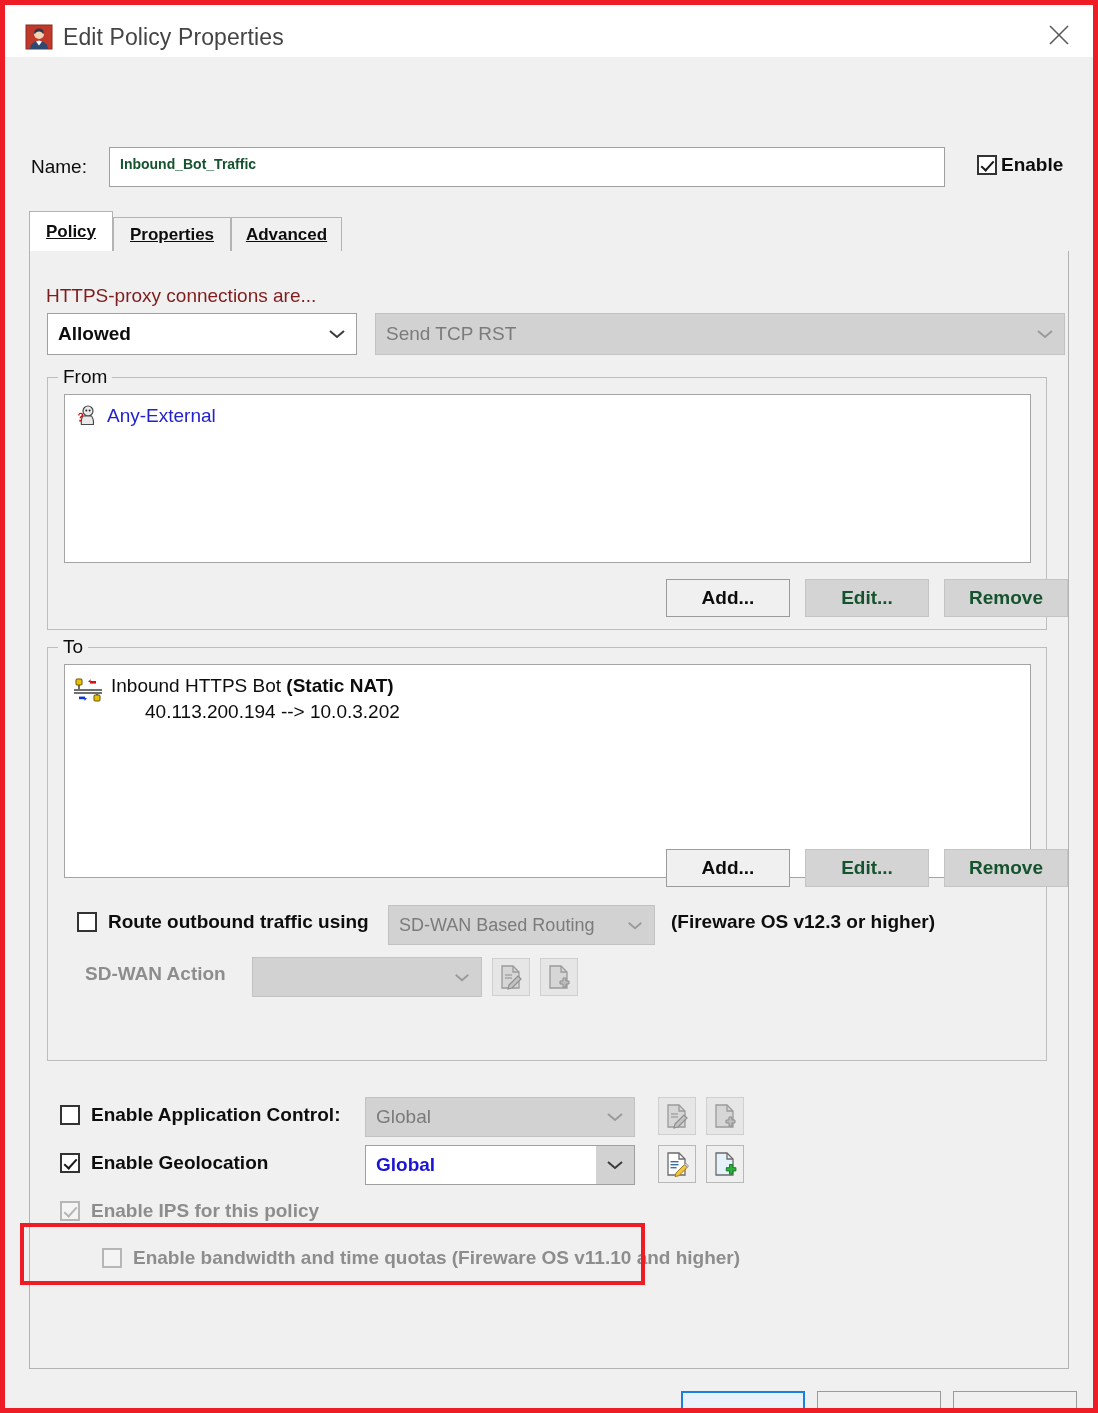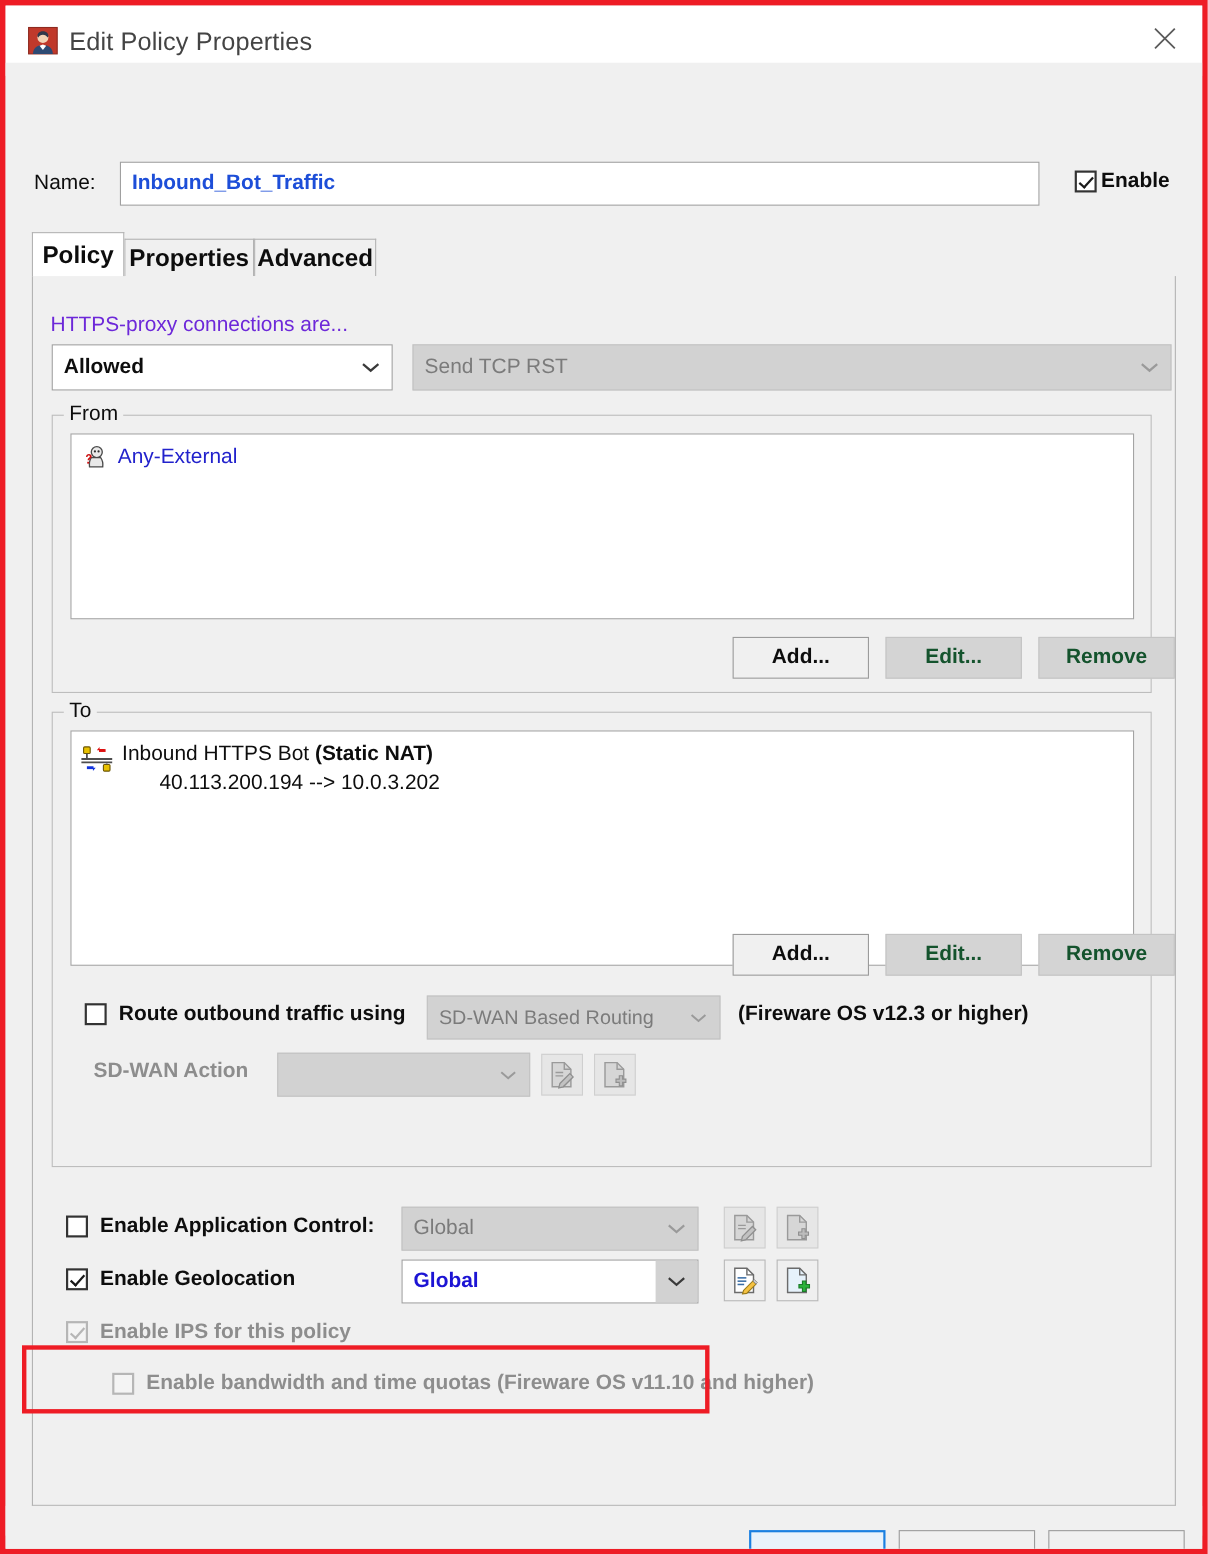--- a/index.html
+++ b/index.html
@@ -78,22 +78,22 @@
     position: absolute;
     left: 104px; top: 90px;
     width: 836px; height: 40px;
     background: #ffffff;
     border: 1px solid #a0a0a0;
     box-sizing: border-box;
   }
   .name-input span {
     position: absolute;
     left: 10px; top: 8px;
-    font-size: 19px;
-    color: #1d4ed8;
+    font-size: 14px;
+    color: #14532d;
     font-weight: bold;
   }
   .enable-wrap {
     position: absolute;
     left: 972px; top: 97px;
     display: flex;
     align-items: center;
     gap: 4px;
   }
   .enable-wrap .lbl {
@@ -132,28 +132,29 @@
     height: 36px;
   }
   .tab {
     position: absolute;
     bottom: 0;
     height: 34px;
     border: 1px solid #b3b3b3;
     border-bottom: none;
     background: #f0f0f0;
     box-sizing: border-box;
-    font-size: 22px;
+    font-size: 17px;
     color: #0d0d0d;
     font-weight: bold;
     display: flex;
     align-items: center;
     justify-content: center;
     padding: 0 12px;
     cursor: default;
+    text-decoration: underline;
   }
   .tab.active {
     height: 40px;
     background: #ffffff;
     border-color: #b3b3b3;
     z-index: 4;
   }
 
   
   #tabpage {
@@ -163,21 +164,21 @@
     height: 1118px;
     background: #f0f0f0;
     border: 1px solid #b3b3b3;
     border-top: none;
     box-sizing: border-box;
   }
 
   .sec-label {
     position: absolute;
     font-size: 19px;
-    color: #6d28d9;
+    color: #7f1d1d;
   }
 
   
   .combo {
     position: absolute;
     box-sizing: border-box;
     border: 1px solid #a0a0a0;
     background: #ffffff;
     display: flex;
     align-items: center;

